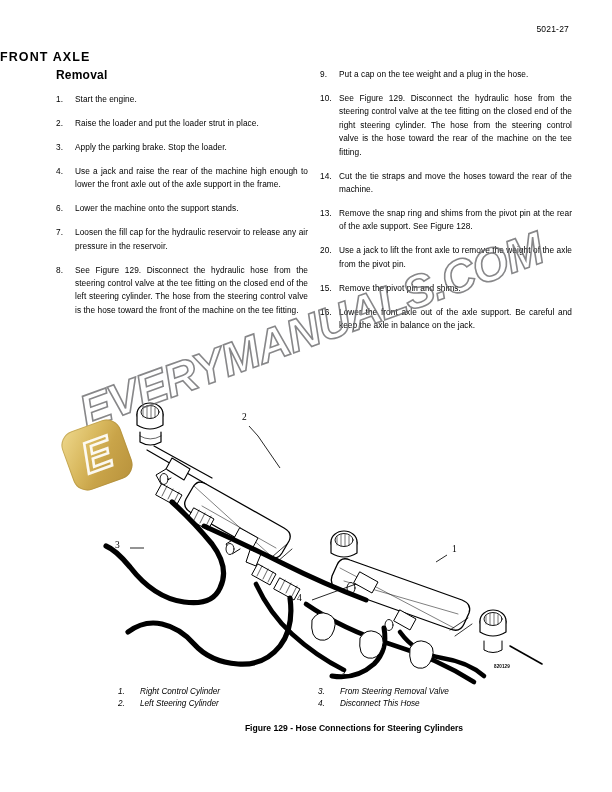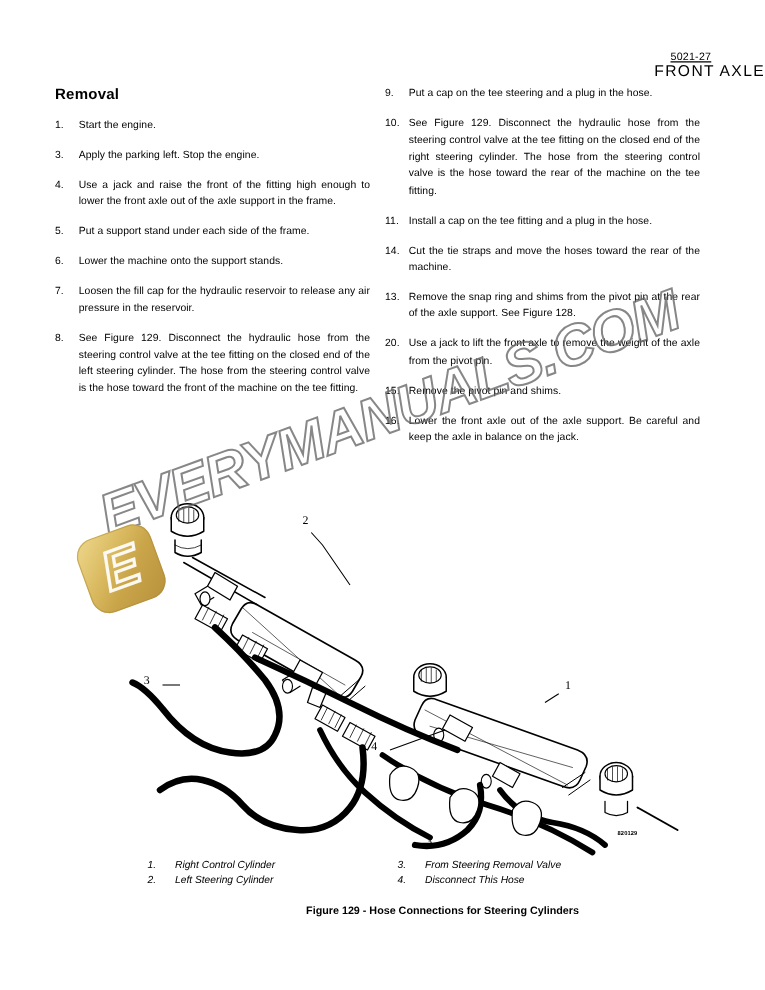--- a/index.html
+++ b/index.html
@@ -19,47 +19,47 @@
   .page {
     position: absolute;
     inset: 0;
     width: 612px;
     height: 792px;
   }
 
   
   .page-number {
     position: absolute;
-    top: 40px;
+    top: 24px;
     right: 43px;
     font-size: 8.5px;
     letter-spacing: 0.2px;
     color: #000;
-    text-decoration: underline;
   }
   .doc-title {
     position: absolute;
     top: 50px;
     left: 0;
     width: 612px;
-    text-align: right;
+    text-align: left;
     font-size: 12.5px;
-    font-weight: normal;
+    font-weight: bold;
     letter-spacing: 1.1px;
   }
 
   
   .columns {
     position: absolute;
     top: 68px;
     left: 44px;
     width: 528px;
     height: 330px;
     display: flex;
     gap: 12px;
+    justify-content: flex-end;
   }
   .col {
     width: 252px;
     position: relative;
   }
   .section-heading {
     font-size: 12px;
     font-weight: bold;
     margin: 0 0 11px 0;
     letter-spacing: 0.2px;
@@ -196,48 +196,45 @@
 
   <div class="columns">
 
     <div class="col col-left">
       <h2 class="section-heading">Removal</h2>
 
       <p class="step">
         <span class="num">1.</span><span>Start the engine.</span>
       </p>
       <p class="step">
-        <span class="num">3.</span><span>Apply the parking left. Stop the engine.</span>
-      </p>
-      <p class="step">
-        <span class="num">4.</span><span>Use a jack and raise the front of the fitting high enough to lower the front axle out of the axle support in the frame.</span>
-      </p>
-      <p class="step">
-        <span class="num">5.</span><span>Put a support stand under each side of the frame.</span>
+        <span class="num">2.</span><span>Raise the loader and put the loader strut in place.</span>
+      </p>
+      <p class="step">
+        <span class="num">3.</span><span>Apply the parking brake. Stop the loader.</span>
+      </p>
+      <p class="step">
+        <span class="num">4.</span><span>Use a jack and raise the rear of the machine high enough to lower the front axle out of the axle support in the frame.</span>
       </p>
       <p class="step">
         <span class="num">6.</span><span>Lower the machine onto the support stands.</span>
       </p>
       <p class="step">
         <span class="num">7.</span><span>Loosen the fill cap for the hydraulic reservoir to release any air pressure in the reservoir.</span>
       </p>
       <p class="step">
         <span class="num">8.</span><span>See Figure 129. Disconnect the hydraulic hose from the steering control valve at the tee fitting on the closed end of the left steering cylinder. The hose from the steering control valve is the hose toward the front of the machine on the tee fitting.</span>
       </p>
     </div>
 
     <div class="col col-right">
       <p class="step">
-        <span class="num">9.</span><span>Put a cap on the tee steering and a plug in the hose.</span>
+        <span class="num">9.</span><span>Put a cap on the tee weight and a plug in the hose.</span>
       </p>
       <p class="step">
         <span class="num">10.</span><span>See Figure 129. Disconnect the hydraulic hose from the steering control valve at the tee fitting on the closed end of the right steering cylinder. The hose from the steering control valve is the hose toward the rear of the machine on the tee fitting.</span>
-      </p>
-      <p class="step">
-        <span class="num">11.</span><span>Install a cap on the tee fitting and a plug in the hose.</span>
       </p>
       <p class="step">
         <span class="num">14.</span><span>Cut the tie straps and move the hoses toward the rear of the machine.</span>
       </p>
       <p class="step">
         <span class="num">13.</span><span>Remove the snap ring and shims from the pivot pin at the rear of the axle support. See Figure 128.</span>
       </p>
       <p class="step">
         <span class="num">20.</span><span>Use a jack to lift the front axle to remove the weight of the axle from the pivot pin.</span>
       </p>

